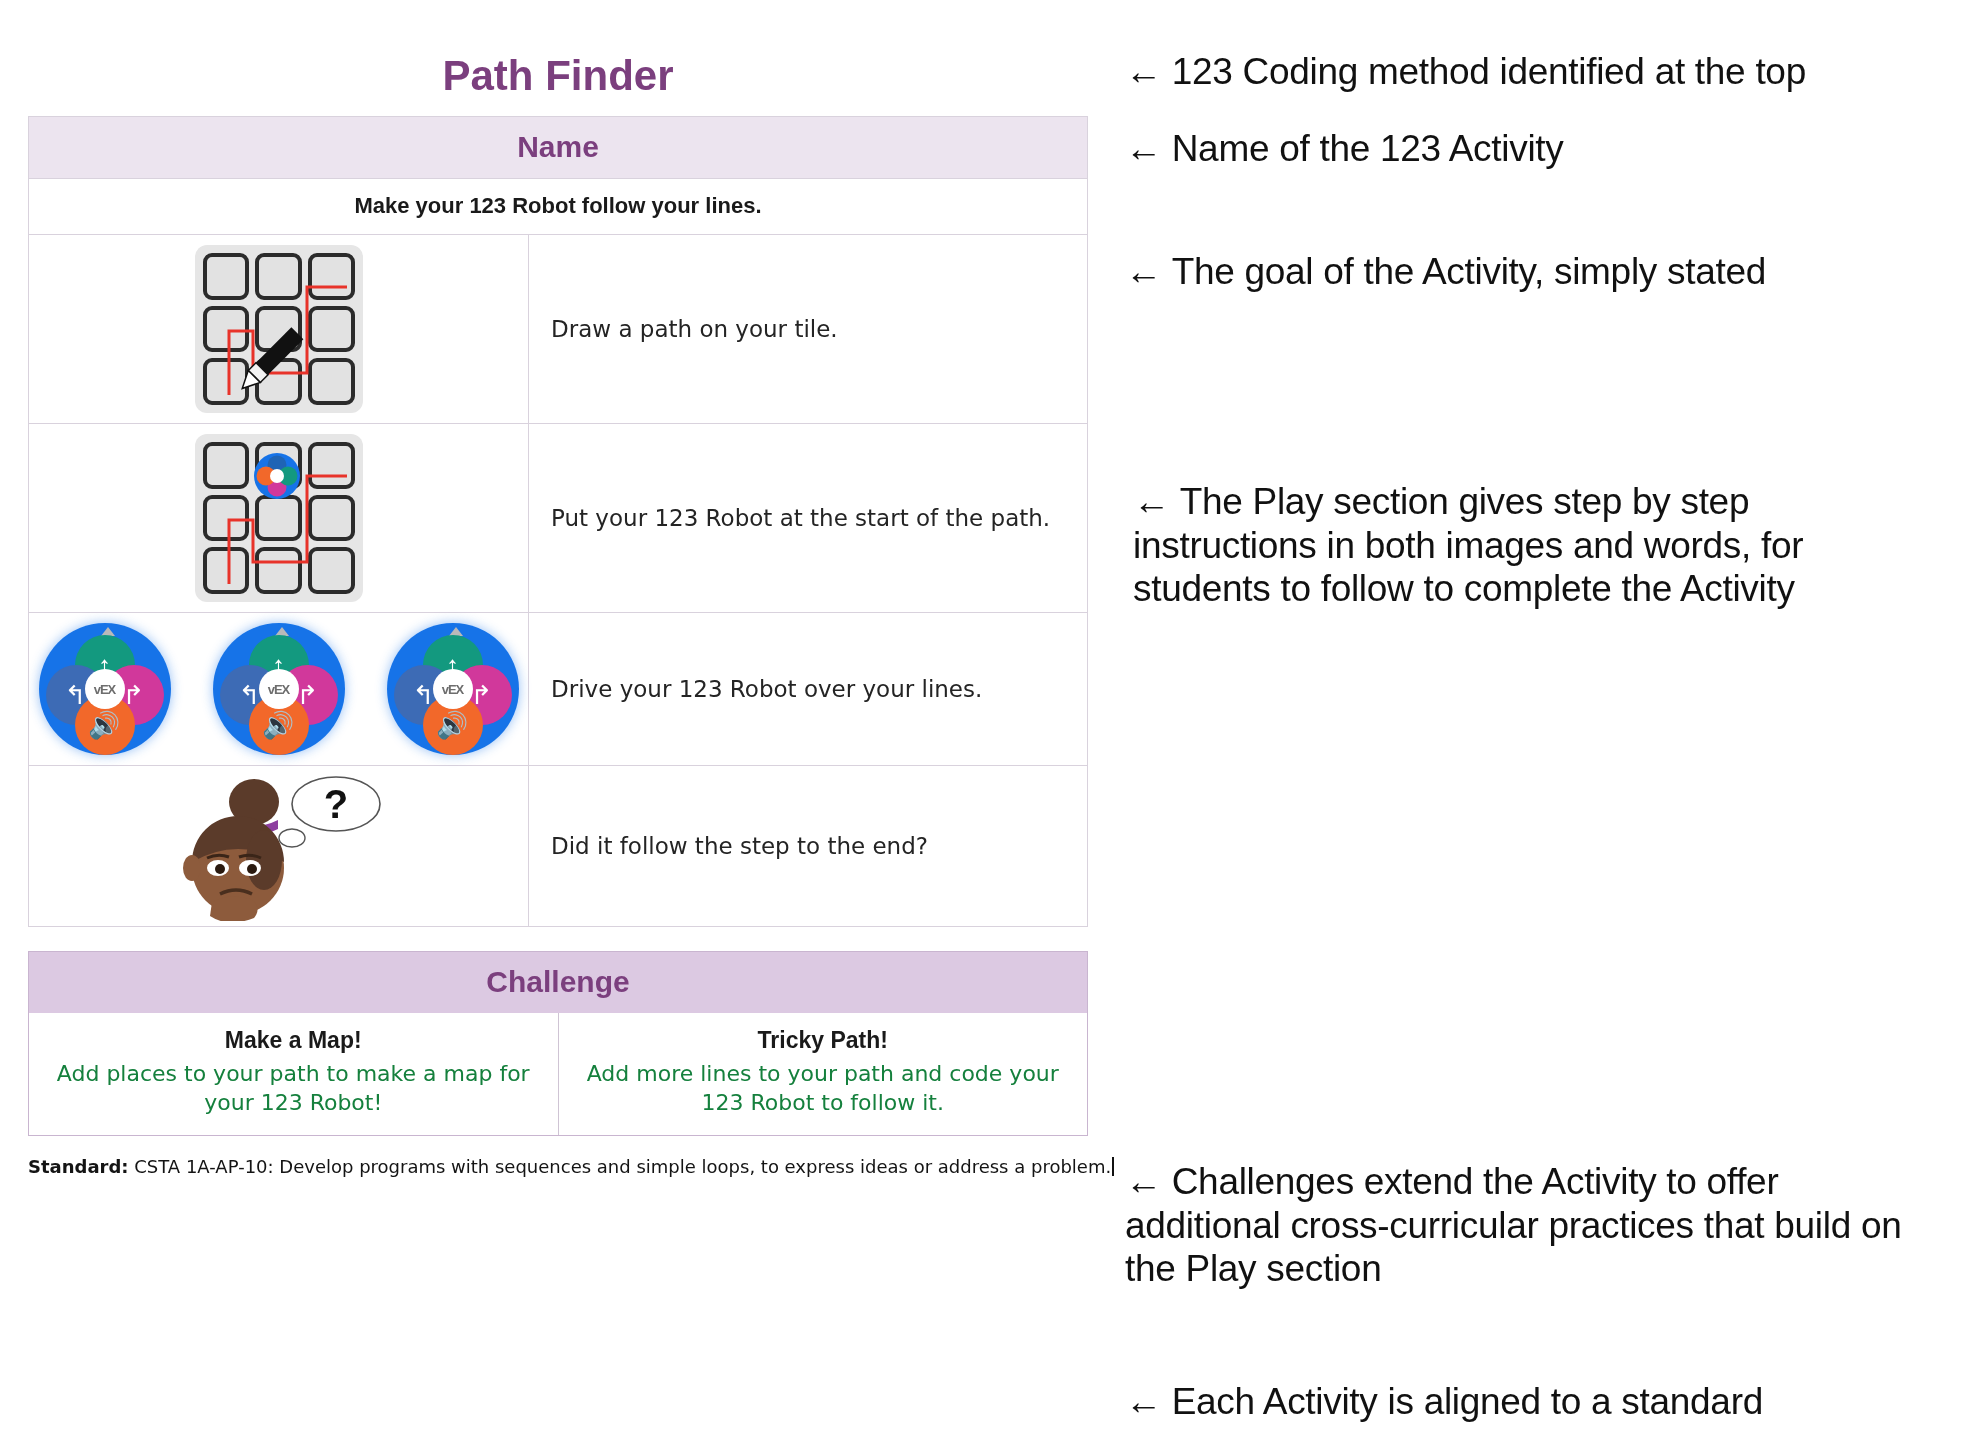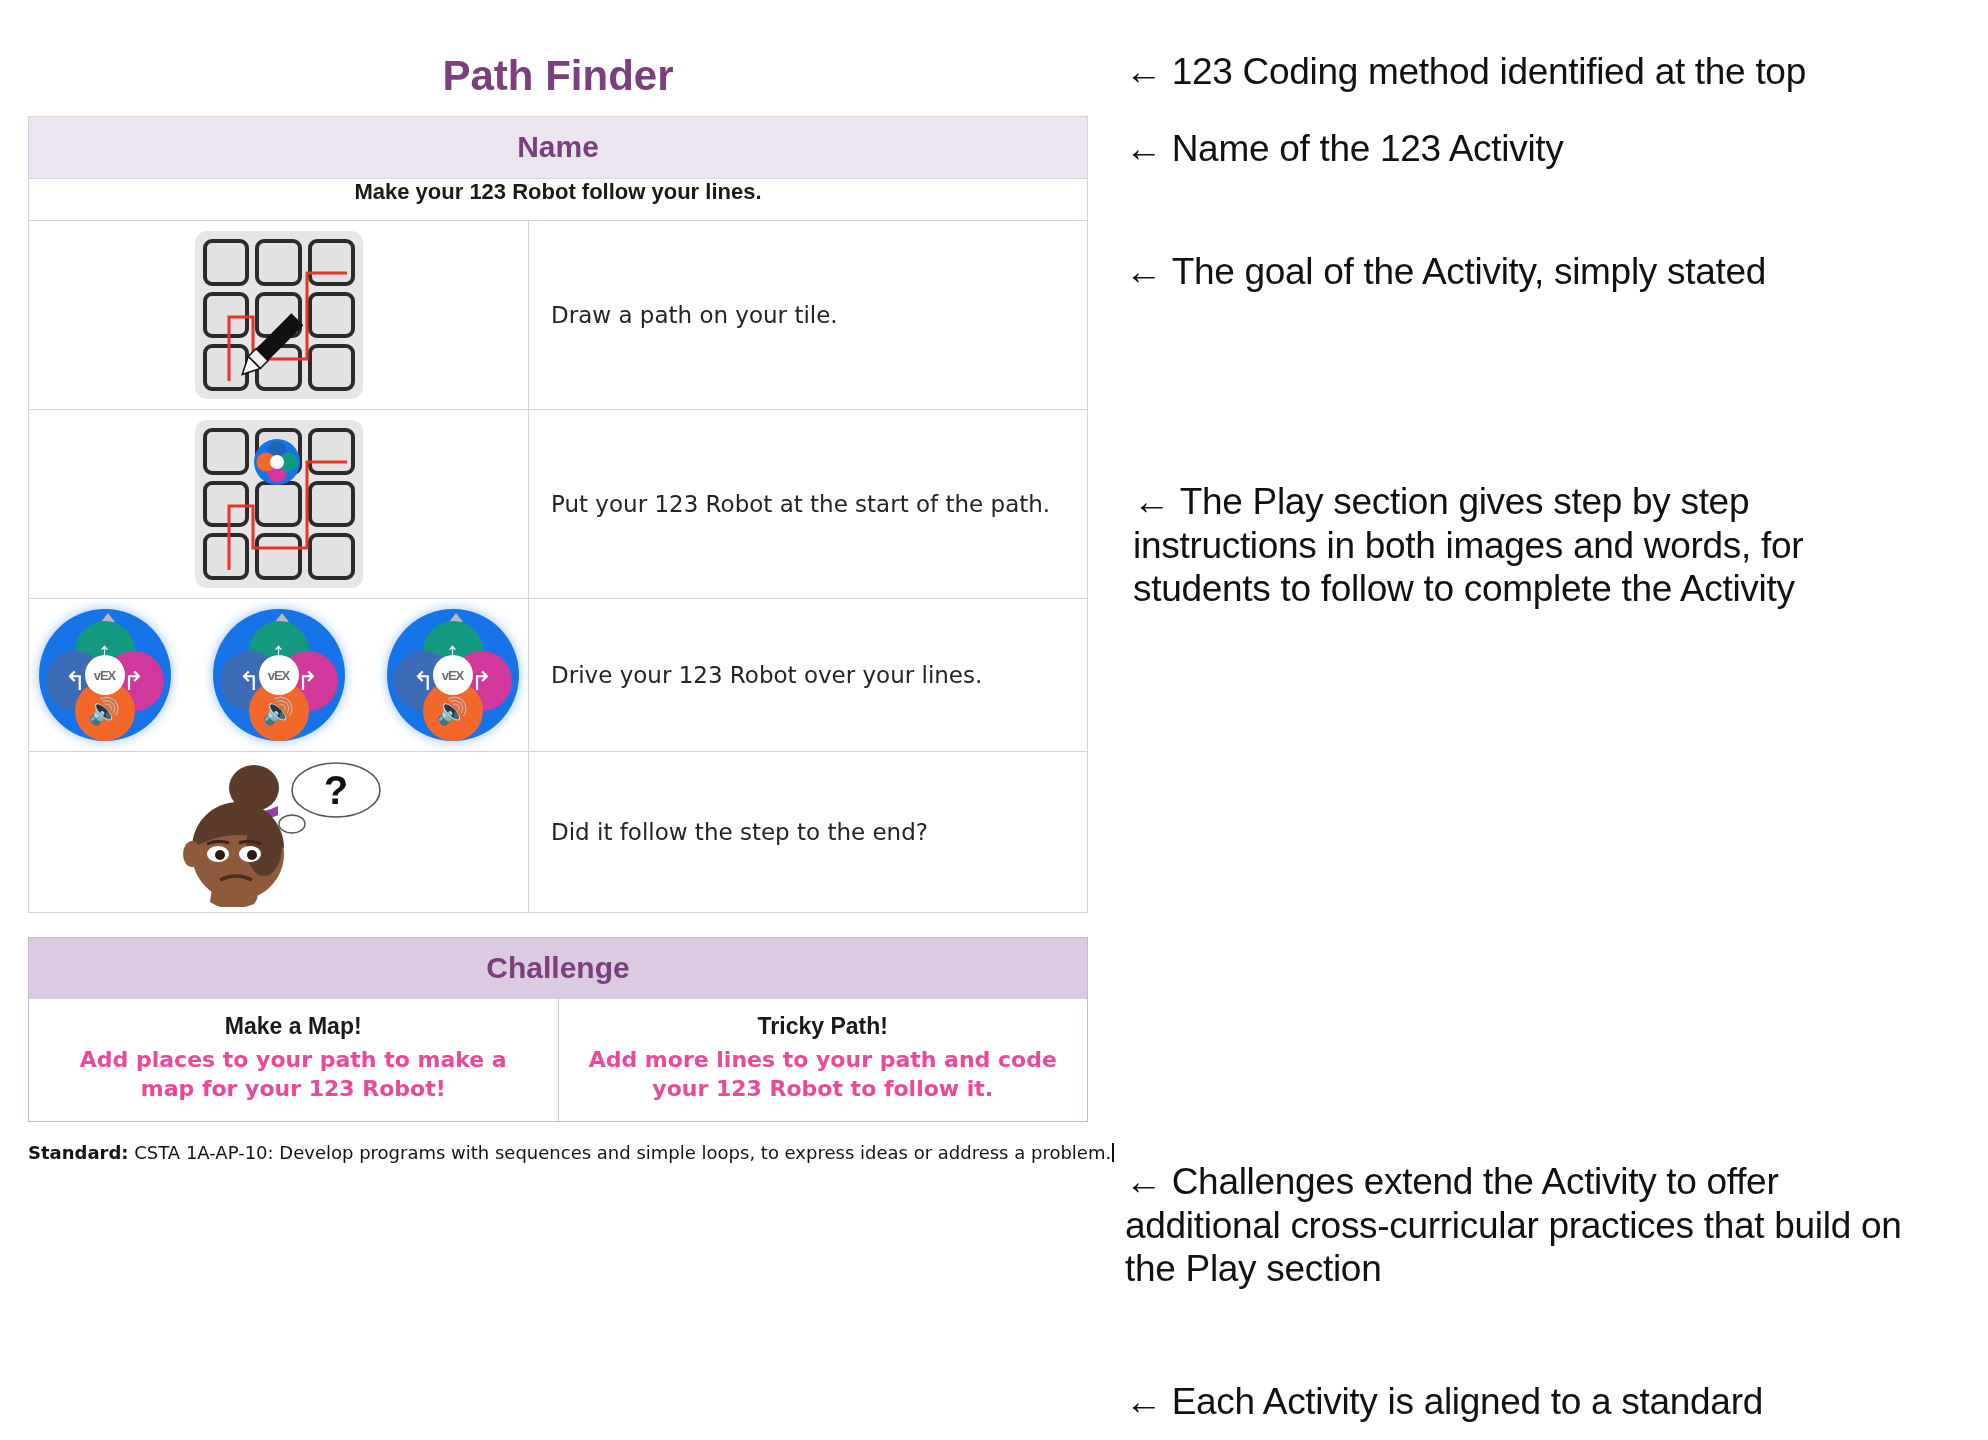--- a/index.html
+++ b/index.html
@@ -61,21 +61,21 @@
     border-bottom: none;
   }
   .section-bar.challenge { background:#dcc9e2; border-color:#c9b5d0; }
 
   .goal-row {
     border: 1px solid #d9d2dd;
     text-align:center;
     font-size: 22px;
     font-weight: 700;
     color:#1a1a1a;
-    padding: 0 0 15px 0;
+    padding: 14px 0 15px 0;
     background:#fff;
   }
 
   .steps { border:1px solid #d9d2dd; border-top:none; background:#fff;text-align:right; }
   .step {
     display:flex;
     border-bottom: 1px solid #d9d2dd;
     min-height: 150px;
   }
   .step:last-child { border-bottom: none; }
@@ -170,23 +170,22 @@
   .challenge-col {
     flex:1;
     padding: 14px 22px 18px 22px;
     text-align:center;
   }
   .challenge-col + .challenge-col { border-left: 1px solid #cfc4d4; }
   .challenge-col h4 {
     margin:0 0 6px 0; font-size: 23px; font-weight:700; color:#1a1a1a;
   }
   .challenge-col p {
-    margin:0; font-size: 22px; color:#ec4899; line-height:1.3;
+    margin:0; font-size: 22px; color:#15803d; line-height:1.3;
     font-family: "DejaVu Sans", sans-serif;
-    font-weight: bold;
   }
 
   .standard {
     margin-top: 20px;
     font-size: 18px; color:#141414;
     font-family: "DejaVu Sans", sans-serif;
     white-space: nowrap;
   }
   .standard b { font-weight:700; }
   .caret { display:inline-block; width:2px; height:19px; background:#111; vertical-align:-3px; margin-left:1px; }

